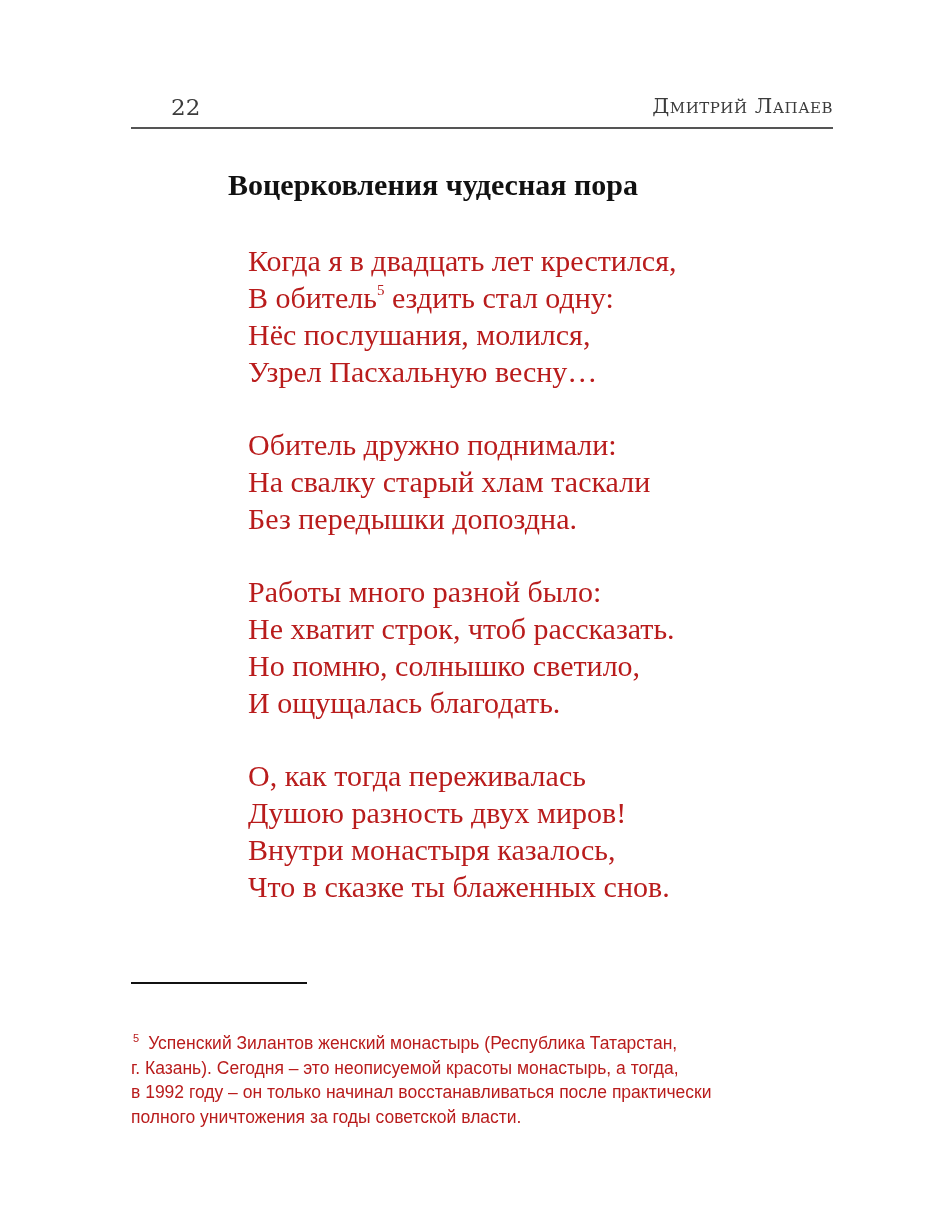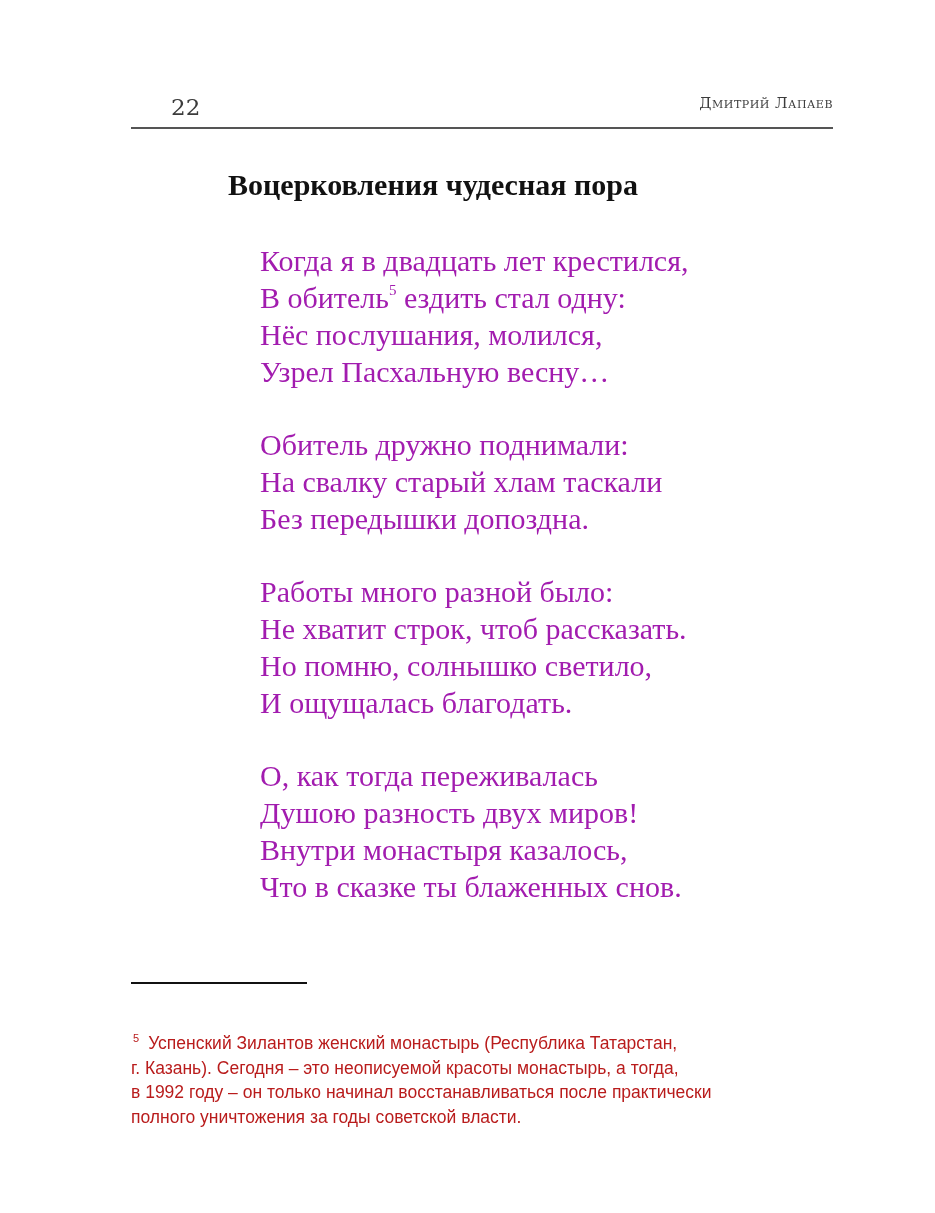--- a/index.html
+++ b/index.html
@@ -34,21 +34,21 @@
       font-size: 23px;
       color: #3c3c3c;
       letter-spacing: 0px;
       margin-left: 40px;
     }
     .author-name {
       position: absolute;
       right: 0;
       top: 0;
       font-family: "DejaVu Serif", serif;
-      font-size: 15px;
+      font-size: 21px;
       font-variant: small-caps;
       color: #3c3c3c;
       letter-spacing: 0.5px;
     }
     .header-rule {
       position: absolute;
       left: 131px;
       top: 127px;
       width: 702px;
       height: 0;
@@ -61,25 +61,25 @@
       top: 168px;
       text-align: center;
       font-family: "Liberation Serif", serif;
       font-weight: bold;
       font-size: 30px;
       color: #111111;
       margin: 0;
     }
     .poem {
       position: absolute;
-      left: 260px;
+      left: 248px;
       top: 242px;
       font-family: "Liberation Serif", serif;
       font-size: 30px;
-      color: #a21caf;
+      color: #b91c1c;
     }
     .stanza {
       margin: 0 0 36px 0;
     }
     .verse-line {
       display: block;
       line-height: 37px;
       white-space: nowrap;
     }
     .verse-line sup {

